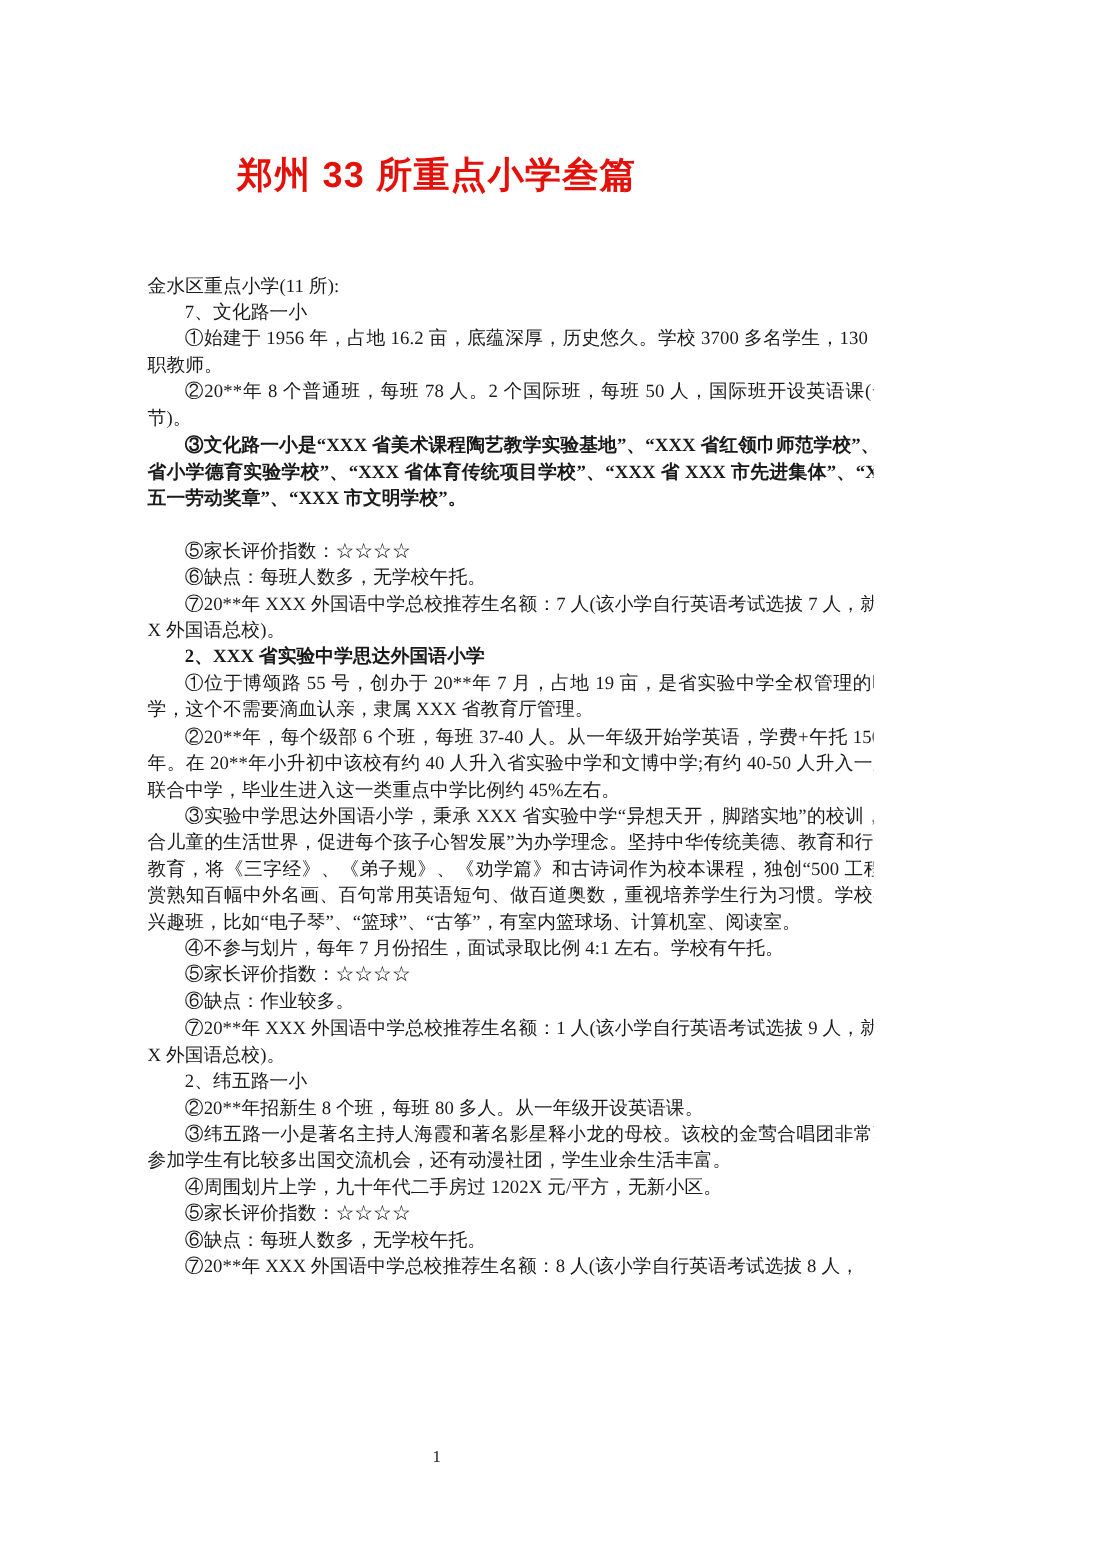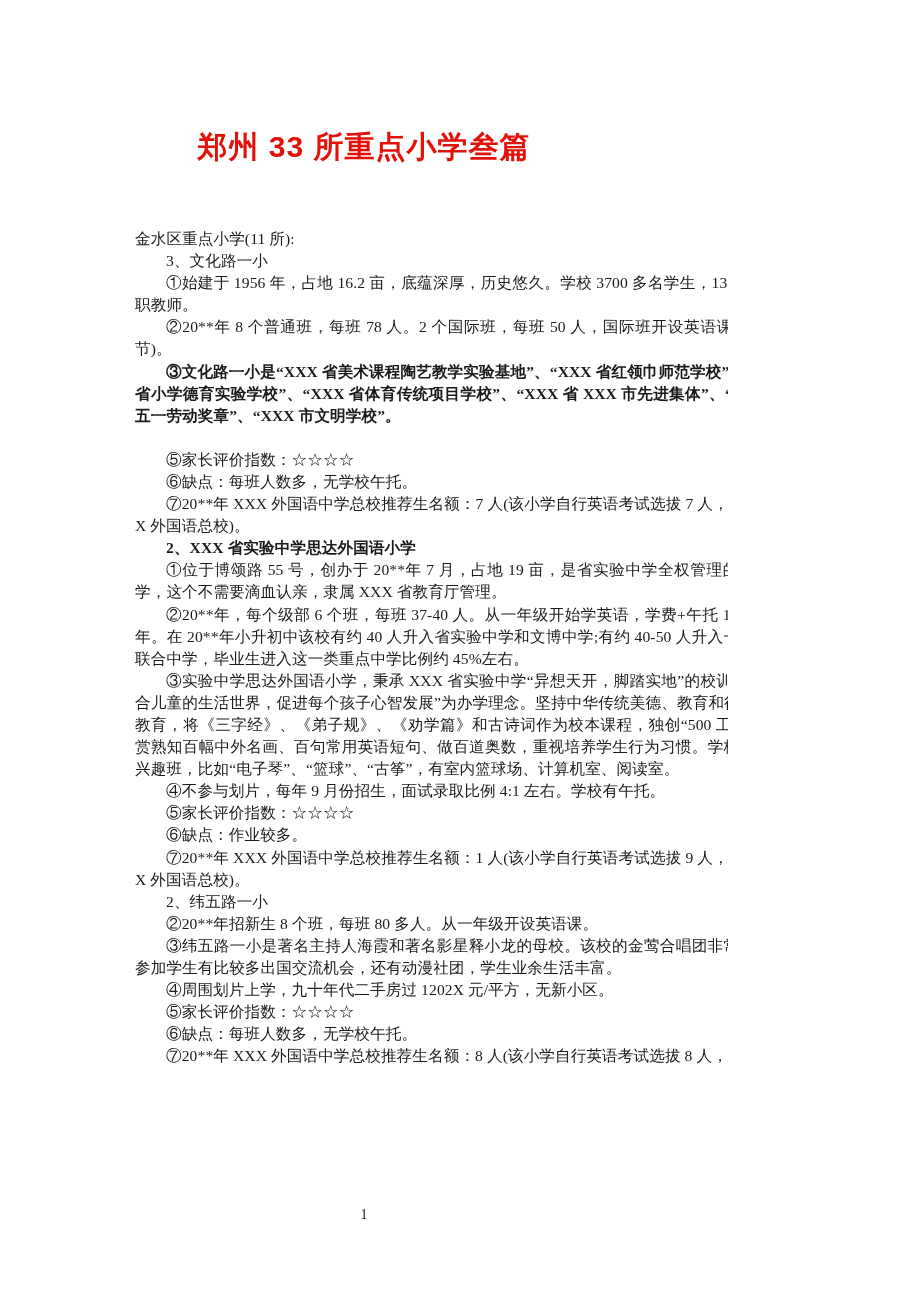--- a/index.html
+++ b/index.html
@@ -28,21 +28,21 @@
     font-weight: 700;
     font-size: 30px;
     letter-spacing: 1px;
     color: #e2120b;
     line-height: 1.25;
   }
 
   
   .body-block {
     position: absolute;
-    left: 135px;
+    left: 123px;
     top: 228px;
     width: 652px;
   }
   .para {
     font-size: 15.6px;
     line-height: 22.1px;
     text-align: justify;
     text-justify: inter-character;
     margin: 0;
     letter-spacing: 0.1px;
@@ -78,34 +78,34 @@
 <body>
 
 <div class="page">
 
   <div class="doc-title">郑州 33 所重点小学叁篇</div>
 
   <div class="body-block">
 
     <p class="para noindent">金水区重点小学(11 所):</p>
 
-    <p class="para indent">3、文化路一小</p>
+    <p class="para indent">7、文化路一小</p>
     <p class="para indent">①始建于 1956 年，占地 16.2 亩，底蕴深厚，历史悠久。学校 3700 多名学生，130 多名在职教师。</p>
     <p class="para indent">②20**年 8 个普通班，每班 78 人。2 个国际班，每班 50 人，国际班开设英语课(一周七节)。</p>
     <p class="para indent bold">③文化路一小是“XXX 省美术课程陶艺教学实验基地”、“XXX 省红领巾师范学校”、“XXX 省小学德育实验学校”、“XXX 省体育传统项目学校”、“XXX 省 XXX 市先进集体”、“XXX 市五一劳动奖章”、“XXX 市文明学校”。</p>
     <div class="spacer"></div>
     <p class="para indent">⑤家长评价指数：☆☆☆☆</p>
     <p class="para indent">⑥缺点：每班人数多，无学校午托。</p>
     <p class="para indent">⑦20**年 XXX 外国语中学总校推荐生名额：7 人(该小学自行英语考试选拔 7 人，就读 XXX 外国语总校)。</p>
 
     <p class="para indent bold">2、XXX 省实验中学思达外国语小学</p>
     <p class="para indent">①位于博颂路 55 号，创办于 20**年 7 月，占地 19 亩，是省实验中学全权管理的唯一小学，这个不需要滴血认亲，隶属 XXX 省教育厅管理。</p>
     <p class="para indent">②20**年，每个级部 6 个班，每班 37-40 人。从一年级开始学英语，学费+午托 15000 元/年。在 20**年小升初中该校有约 40 人升入省实验中学和文博中学;有约 40-50 人升入一八国际联合中学，毕业生进入这一类重点中学比例约 45%左右。</p>
     <p class="para indent">③实验中学思达外国语小学，秉承 XXX 省实验中学“异想天开，脚踏实地”的校训，以“适合儿童的生活世界，促进每个孩子心智发展”为办学理念。坚持中华传统美德、教育和行为规范教育，将《三字经》、《弟子规》、《劝学篇》和古诗词作为校本课程，独创“500 工程”即欣赏熟知百幅中外名画、百句常用英语短句、做百道奥数，重视培养学生行为习惯。学校有各种兴趣班，比如“电子琴”、“篮球”、“古筝”，有室内篮球场、计算机室、阅读室。</p>
-    <p class="para indent">④不参与划片，每年 9 月份招生，面试录取比例 4:1 左右。学校有午托。</p>
+    <p class="para indent">④不参与划片，每年 7 月份招生，面试录取比例 4:1 左右。学校有午托。</p>
     <p class="para indent">⑤家长评价指数：☆☆☆☆</p>
     <p class="para indent">⑥缺点：作业较多。</p>
     <p class="para indent">⑦20**年 XXX 外国语中学总校推荐生名额：1 人(该小学自行英语考试选拔 9 人，就读 XXX 外国语总校)。</p>
 
     <p class="para indent">2、纬五路一小</p>
     <p class="para indent">②20**年招新生 8 个班，每班 80 多人。从一年级开设英语课。</p>
     <p class="para indent">③纬五路一小是著名主持人海霞和著名影星释小龙的母校。该校的金莺合唱团非常著名，参加学生有比较多出国交流机会，还有动漫社团，学生业余生活丰富。</p>
     <p class="para indent">④周围划片上学，九十年代二手房过 1202X 元/平方，无新小区。</p>
     <p class="para indent">⑤家长评价指数：☆☆☆☆</p>
     <p class="para indent">⑥缺点：每班人数多，无学校午托。</p>

